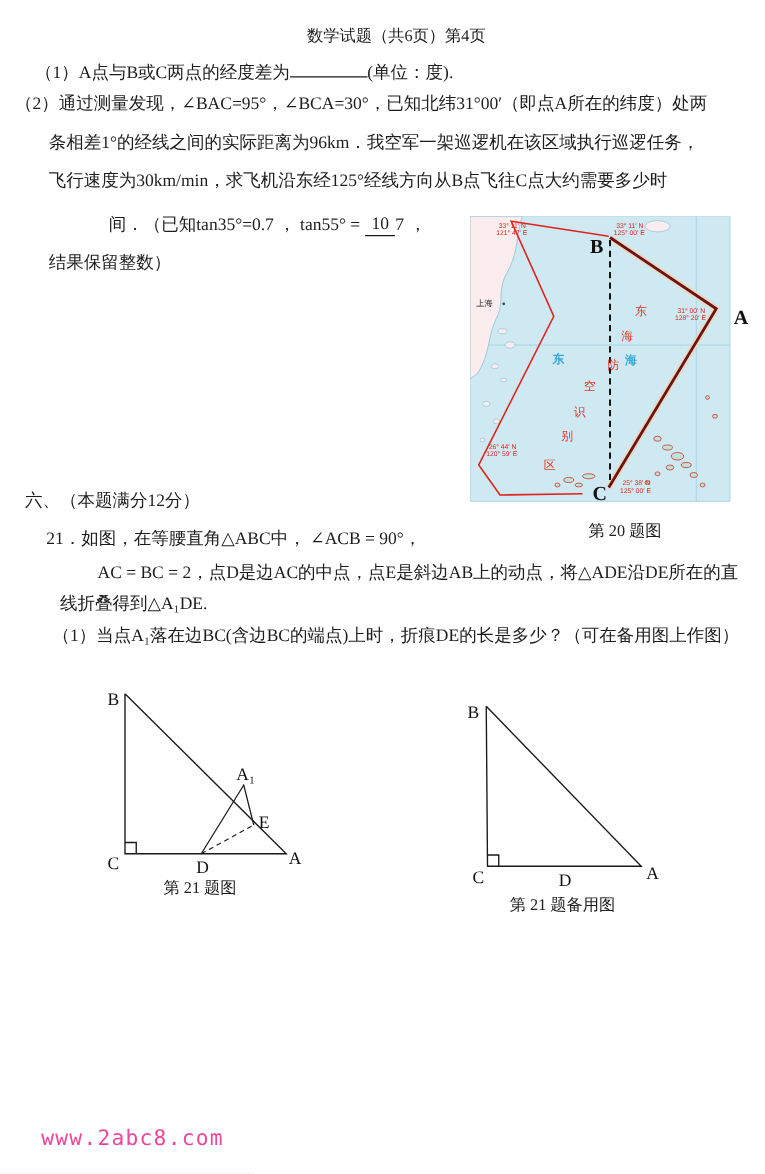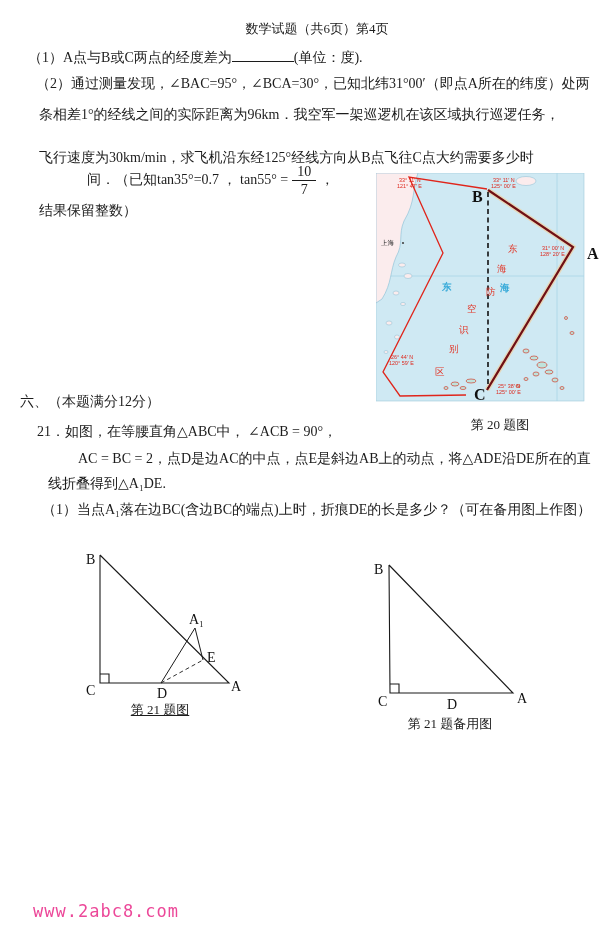--- a/index.html
+++ b/index.html
@@ -2,21 +2,21 @@
 <html><head>
 <meta charset="utf-8">
 <style>
   html,body{margin:0;padding:0;background:#e8e8e8;}
   .page{position:relative;width:612px;height:939px;background:#ffffff;overflow:hidden;
         font-family:"Liberation Serif","DejaVu Serif",serif;color:#1c1c1c;}
   .t{position:absolute;font-size:14px;line-height:19px;white-space:nowrap;}
   .hdr{position:absolute;left:0;right:0;top:20px;text-align:center;font-size:13px;padding-left:22px;}
   .blank{display:inline-block;width:62px;height:13px;border-bottom:1px solid #1c1c1c;}
   .fracline{position:absolute;display:flex;align-items:center;white-space:nowrap;font-size:14px;}
-  .frac{display:inline-flex;flex-direction:column;align-items:center;margin:0 4px;font-size:14px;}
+  .frac{display:inline-flex;flex-direction:row;align-items:center;margin:0 4px;font-size:14px;}
   .frac .num{display:block;border-bottom:1.2px solid #1c1c1c;padding:0 5px 1px;line-height:15px;}
   .frac .den{display:block;padding-top:1px;line-height:15px;}
   .cap{position:absolute;font-size:13px;text-align:center;white-space:nowrap;}
   .wm{position:absolute;left:33px;top:901px;font-family:"DejaVu Sans Mono",monospace;
       font-size:17px;color:#ec4899;letter-spacing:1px;}
   svg{position:absolute;display:block;}
   svg text{font-family:"Liberation Serif","DejaVu Serif",serif;}
   .mapcoord{font-family:"Liberation Sans","DejaVu Sans",sans-serif;font-size:5.4px;fill:#dd271c;}
   .adizchar{font-size:9.5px;fill:#e23526;font-family:"Liberation Sans",sans-serif;}
   .seachar{font-size:9.5px;fill:#35a9d8;font-family:"Liberation Sans",sans-serif;font-weight:bold;}
@@ -26,23 +26,23 @@
 </head>
 <body>
 
 <div class="page">
 
   <div class="hdr">数学试题（共6页）第4页</div>
 
   <div class="t" style="left:28px;top:48px;">
     <span>（1）A点与B或C两点的经度差为</span><span class="blank"></span><span>(单位：度).</span>
   </div>
-  <div class="t" style="left:36px;top:74px;">（2）通过测量发现，∠BAC=95°，∠BCA=30°，已知北纬31°00′（即点A所在的纬度）处两</div>
+  <div class="t" style="left:12px;top:74px;">（2）通过测量发现，∠BAC=95°，∠BCA=30°，已知北纬31°00′（即点A所在的纬度）处两</div>
   <div class="t" style="left:39px;top:105px;">条相差1°的经线之间的实际距离为96km．我空军一架巡逻机在该区域执行巡逻任务，</div>
-  <div class="t" style="left:39px;top:148px;">飞行速度为30km/min，求飞机沿东经125°经线方向从B点飞往C点大约需要多少时</div>
+  <div class="t" style="left:39px;top:136px;">飞行速度为30km/min，求飞机沿东经125°经线方向从B点飞往C点大约需要多少时</div>
   <div class="fracline" style="left:39px;top:161px;height:38px;margin-left:48px;">
     <span>间．（已知tan35°=0.7 ， tan55° =</span>
     <span class="frac">
       <span class="num">10</span>
       <span class="den">7</span>
     </span>
     <span>，</span>
   </div>
   <div class="t" style="left:39px;top:201px;">结果保留整数）</div>
 
@@ -137,21 +137,21 @@
       <polyline points="83,135 117,80 125,112"></polyline>
       <line x1="83" y1="135" x2="125" y2="112" stroke-dasharray="4,3" stroke-width="0.9"></line>
     </g>
     <text class="figlbl" x="8" y="16">B</text>
     <text class="figlbl" x="8" y="147">C</text>
     <text class="figlbl" x="79" y="150">D</text>
     <text class="figlbl" x="153" y="143">A</text>
     <text class="figlbl" x="111" y="76">A₁</text>
     <text class="figlbl" x="129" y="114">E</text>
   </svg>
-  <div class="cap" style="left:105px;top:701px;width:110px;text-decoration:underline;">第 21 题图</div>
+  <div class="cap" style="left:105px;top:701px;width:110px;">第 21 题图</div>
 
   <svg style="left:362px;top:556px;" width="175" height="160" viewBox="0 0 175 160">
     <g stroke="#1a1a1a" stroke-width="1.1" fill="none">
       <polyline points="27,9 28,137 151,137 27,9"></polyline>
       <polyline points="28,128 37,128 37,137"></polyline>
     </g>
     <text class="figlbl" x="12" y="18">B</text>
     <text class="figlbl" x="16" y="150">C</text>
     <text class="figlbl" x="85" y="153">D</text>
     <text class="figlbl" x="155" y="147">A</text>

